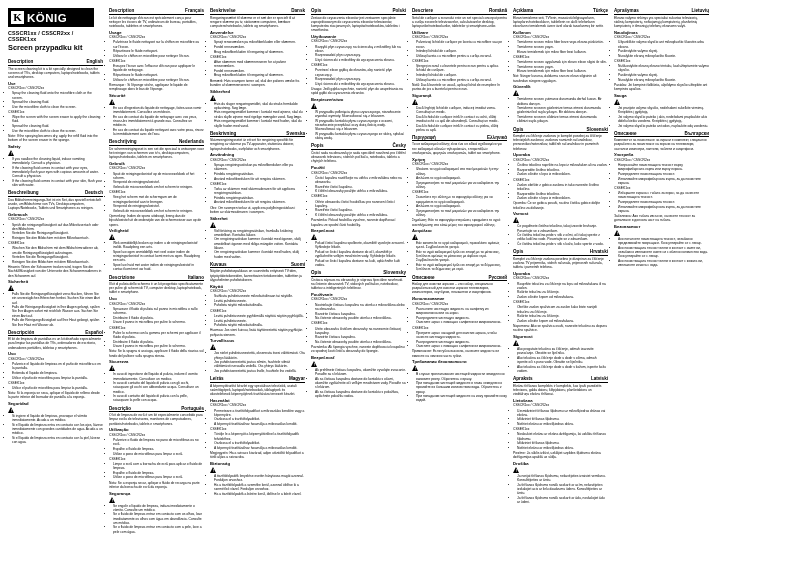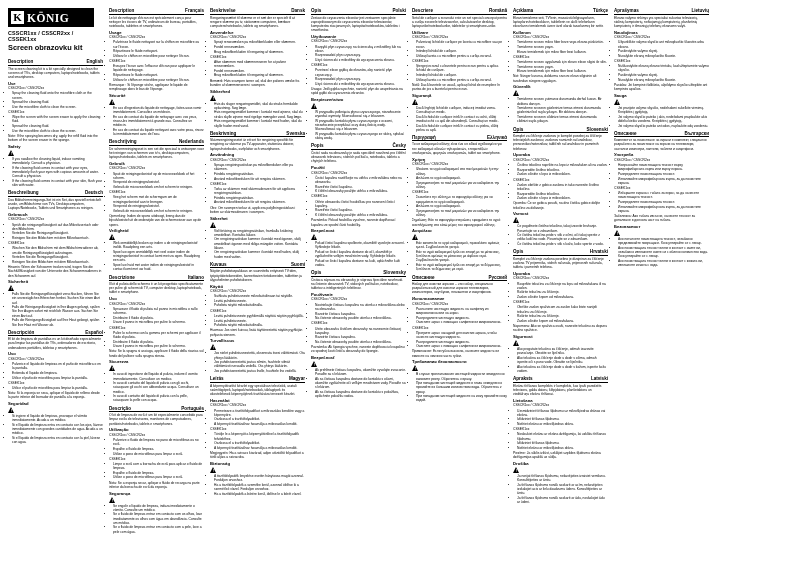--- a/index.html
+++ b/index.html
@@ -51,21 +51,21 @@
     background: #ffffff;
     color: #000000;
     font-weight: bold;
     font-size: 11px;
     line-height: 13px;
     text-align: center;
     margin-right: 3px;
     font-family: "Liberation Serif", serif;
   }
   .logo .wordmark {
-    font-family: Liberation Serif, serif;
+    font-family: Liberation Sans, sans-serif;
     font-size: 11.5px;
     letter-spacing: 0.5px;
     font-weight: bold;
   }
   .modelline {
     font-size: 5.4px;
     font-weight: bold;
     margin-top: 3px;
     letter-spacing: 0.1px;
   }
@@ -141,21 +141,21 @@
 <div class="page">
   <div class="columns">
 
     <div class="col">
       <div class="brandbox">
         <div class="logo">
           <span class="k">K</span>
           <span class="wordmark">KÖNIG</span>
         </div>
         <div class="modelline">CSSCR1xx / CSSCR2xx / CSSEK1xx</div>
-        <div class="prodtitle">Screen obrazovku kit</div>
+        <div class="prodtitle">Screen przypadku kit</div>
       </div>
       <div class="langslot sec">
           <div class="sechead">
             <div class="left">Description</div>
             <div class="right">English</div>
           </div>
           <div class="p">The screen cleaning kit is a kit specially designed to clean the screens of TVs, desktop computers, laptops/notebooks, tablets and smartphones.</div>
           <div class="h">Use</div>
           <div class="p">CSSCR1xx / CSSCR2xx</div>
           <ul class="p">

